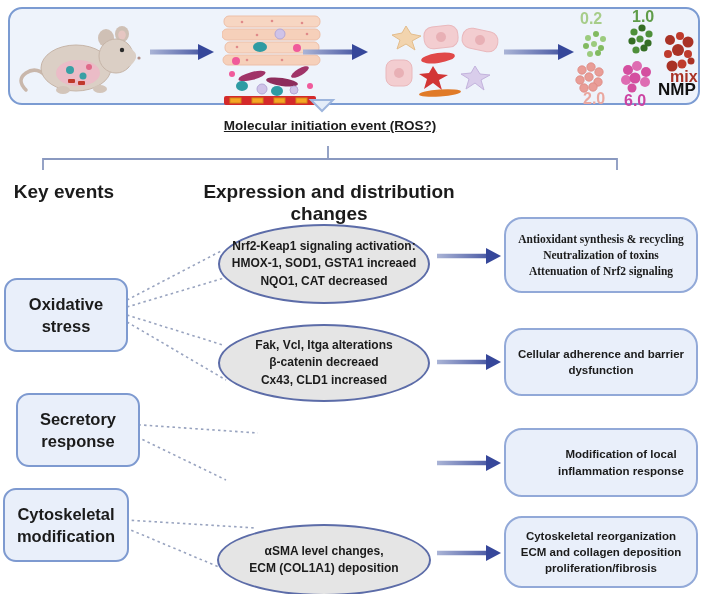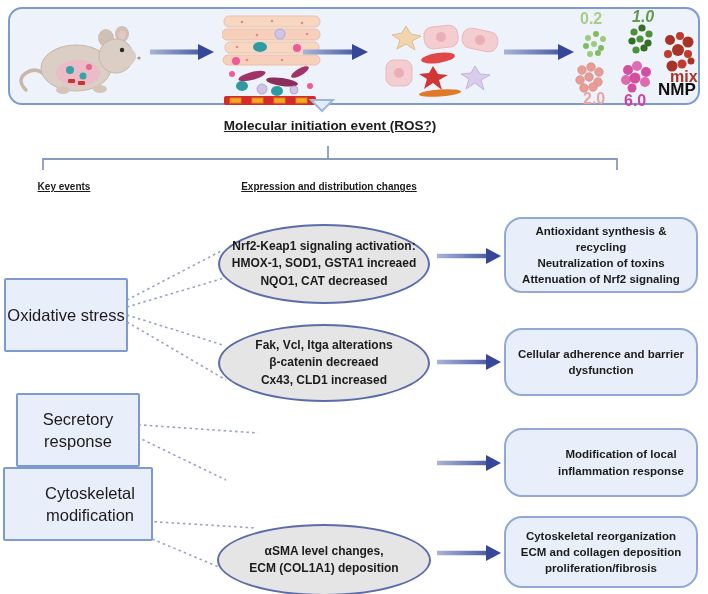--- a/index.html
+++ b/index.html
@@ -11,48 +11,48 @@
   .top-box{
     position:absolute;left:8px;top:7px;width:688px;height:94px;
     background:#eef3fb;border:2.5px solid #7b9bd2;border-radius:14px;z-index:0;
   }
   .illu{position:absolute;z-index:1;}
   
   #overlay{position:absolute;left:0;top:0;width:708px;height:594px;z-index:2;pointer-events:none;}
   
   .txt{position:absolute;z-index:3;font-weight:bold;}
   .initiation{left:180px;top:118px;width:300px;text-align:center;font-size:13.5px;text-decoration:underline;}
-  .hdr{font-size:10px;text-align:center;text-decoration:underline;}
+  .hdr{font-size:19px;text-align:center;}
   .hdr-key{left:8px;top:181px;width:112px;}
   .hdr-expr{left:198px;top:181px;width:262px;}
   .hdr-out{left:552px;top:181px;width:148px;}
   .keybox{
     position:absolute;z-index:3;background:#e9effa;border:2px solid #7e9ad0;
-    border-radius:2px;display:flex;align-items:center;justify-content:center;
-    text-align:center;font-weight:normal;font-size:16.5px;line-height:1.35;
+    border-radius:13px;display:flex;align-items:center;justify-content:center;
+    text-align:center;font-weight:bold;font-size:16.5px;line-height:1.35;
   }
   .kb1{left:4px;top:278px;width:120px;height:70px;}
   .kb2{left:4px;top:393px;width:120px;height:70px;margin-left:12px;}
-  .kb3{left:3px;top:467px;width:122px;height:70px;padding-left:24px;}
+  .kb3{left:3px;top:488px;width:122px;height:70px;}
   .ellipse{
     position:absolute;z-index:3;background:#e5e5e5;border:2px solid #5c6ca8;
     border-radius:50%;display:flex;align-items:center;justify-content:center;
     text-align:center;font-weight:bold;font-size:12px;line-height:1.45;white-space:pre-line;
   }
   .el1{left:218px;top:224px;width:208px;height:76px;}
   .el2{left:218px;top:324px;width:208px;height:74px;}
   .el3{left:217px;top:428px;width:210px;height:73px;}
   .el4{left:217px;top:524px;width:210px;height:68px;}
   .outbox{
     position:absolute;z-index:3;background:#e9effa;border:2px solid #92a9d8;
     border-radius:18px;display:flex;align-items:center;justify-content:center;
     text-align:center;font-weight:bold;font-size:11.5px;line-height:1.4;white-space:pre-line;
     padding:0 4px;box-sizing:border-box;
   }
-  .ob1{left:504px;top:217px;width:194px;height:76px;}
+  .ob1{left:504px;top:217px;width:194px;height:76px;font-family:Liberation Serif, serif;}
   .ob2{left:504px;top:328px;width:194px;height:68px;}
   .ob3{left:504px;top:428px;width:194px;height:69px;padding-left:44px;}
   .ob4{left:504px;top:516px;width:194px;height:72px;}
   
   .plabel{position:absolute;font-weight:bold;font-size:16px;z-index:2;}
   .nmp{position:absolute;font-weight:bold;font-size:17px;color:#111;z-index:2;}
 </style>
 </head>
 <body>
 
@@ -178,21 +178,21 @@
         <circle cx="118" cy="34" r="5.5"></circle>
           <circle cx="98" cy="46" r="4" fill="#bf3b2d"></circle>
         <circle cx="108" cy="42" r="6"></circle>
           <circle cx="118" cy="46" r="4" fill="#bf3b2d"></circle>
         <circle cx="102" cy="58" r="5.5"></circle>
           <circle cx="112" cy="56" r="4.5" fill="#bf3b2d"></circle>
         <circle cx="121" cy="53" r="3.5"></circle>
       </g>
     </svg>
     <span class="plabel" style="left: 10px; top: 2px; color: rgb(167, 205, 138);">0.2</span>
-    <span class="plabel" style="left: 62px; top: 0px; color: rgb(95, 156, 73); font-style: italic;">1.0</span>
+    <span class="plabel" style="left: 62px; top: 0px; color: rgb(95, 156, 73);">1.0</span>
     <span class="plabel" style="left: 13px; top: 82px; color: rgb(234, 167, 159);">2.0</span>
     <span class="plabel" style="left: 54px; top: 84px; color: rgb(203, 66, 162);">6.0</span>
     <span class="plabel" style="left: 100px; top: 60px; color: rgb(169, 50, 38);">mix</span>
     <span class="nmp" style="left:88px;top:72px;">NMP</span>
   </div>
 
   <svg id="overlay">
     <defs>
       <linearGradient id="gRow" gradientUnits="userSpaceOnUse" x1="437" y1="0" x2="500" y2="0">
         <stop offset="0" stop-color="#aab4d6"></stop>

